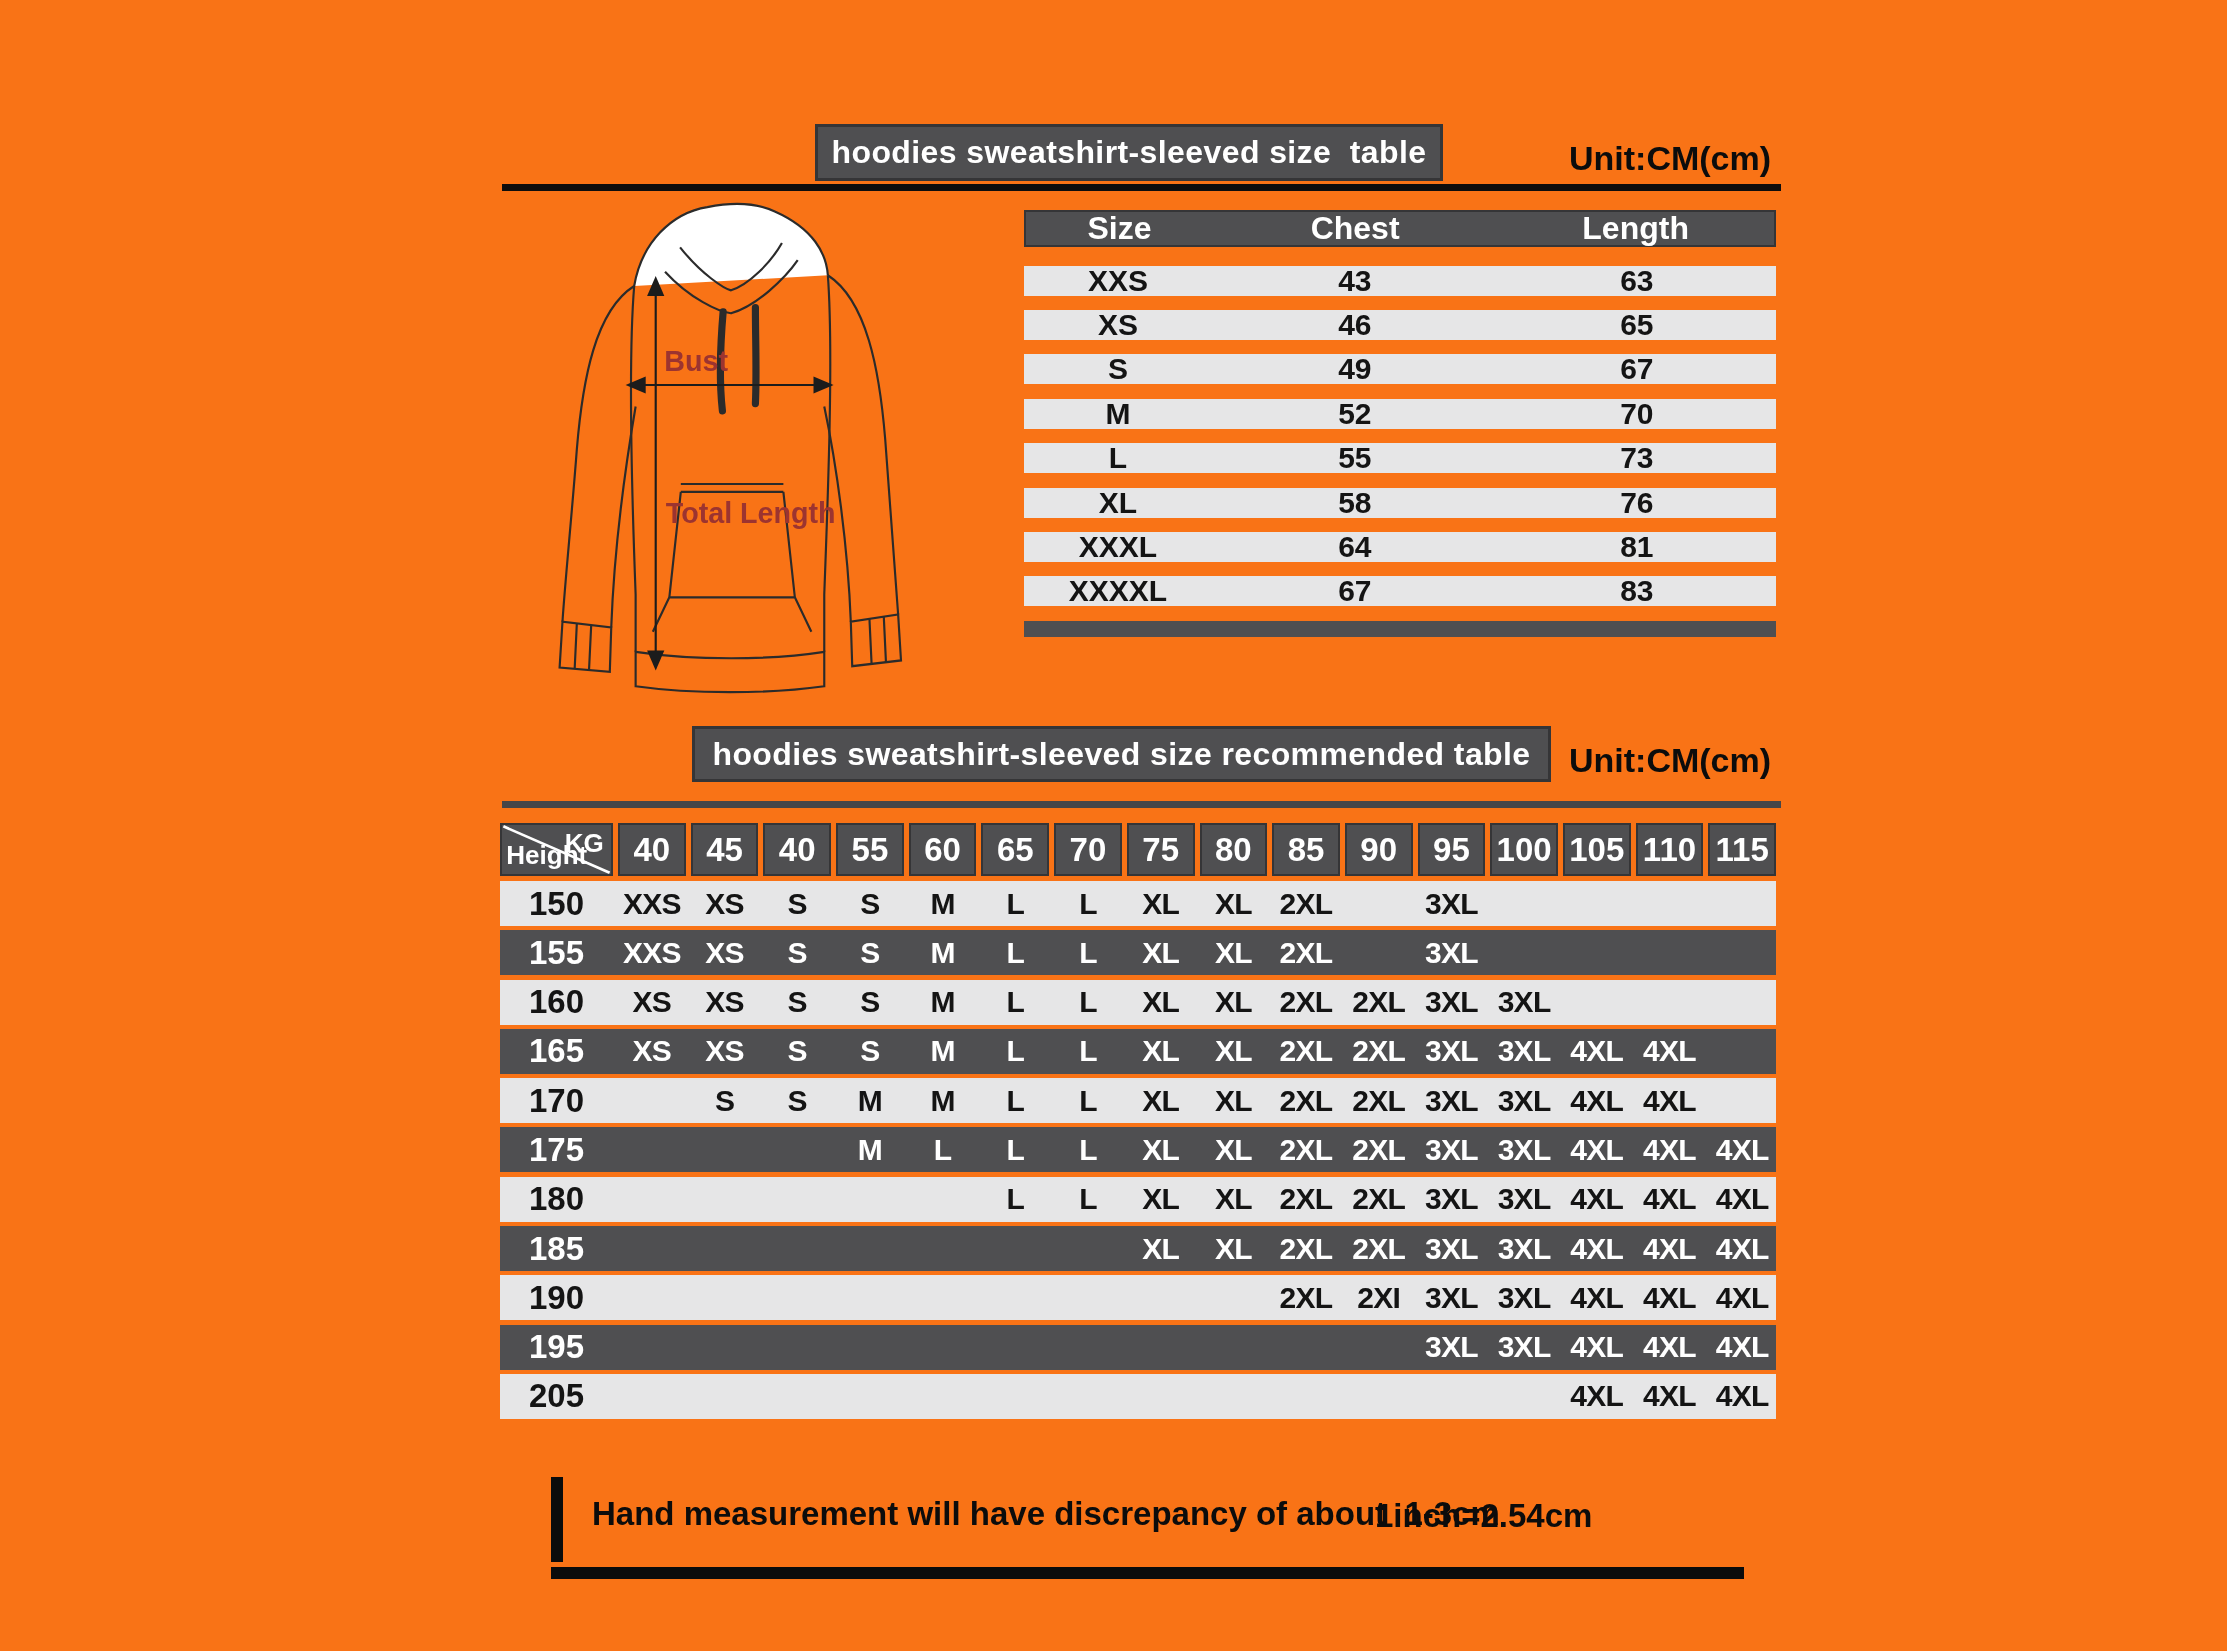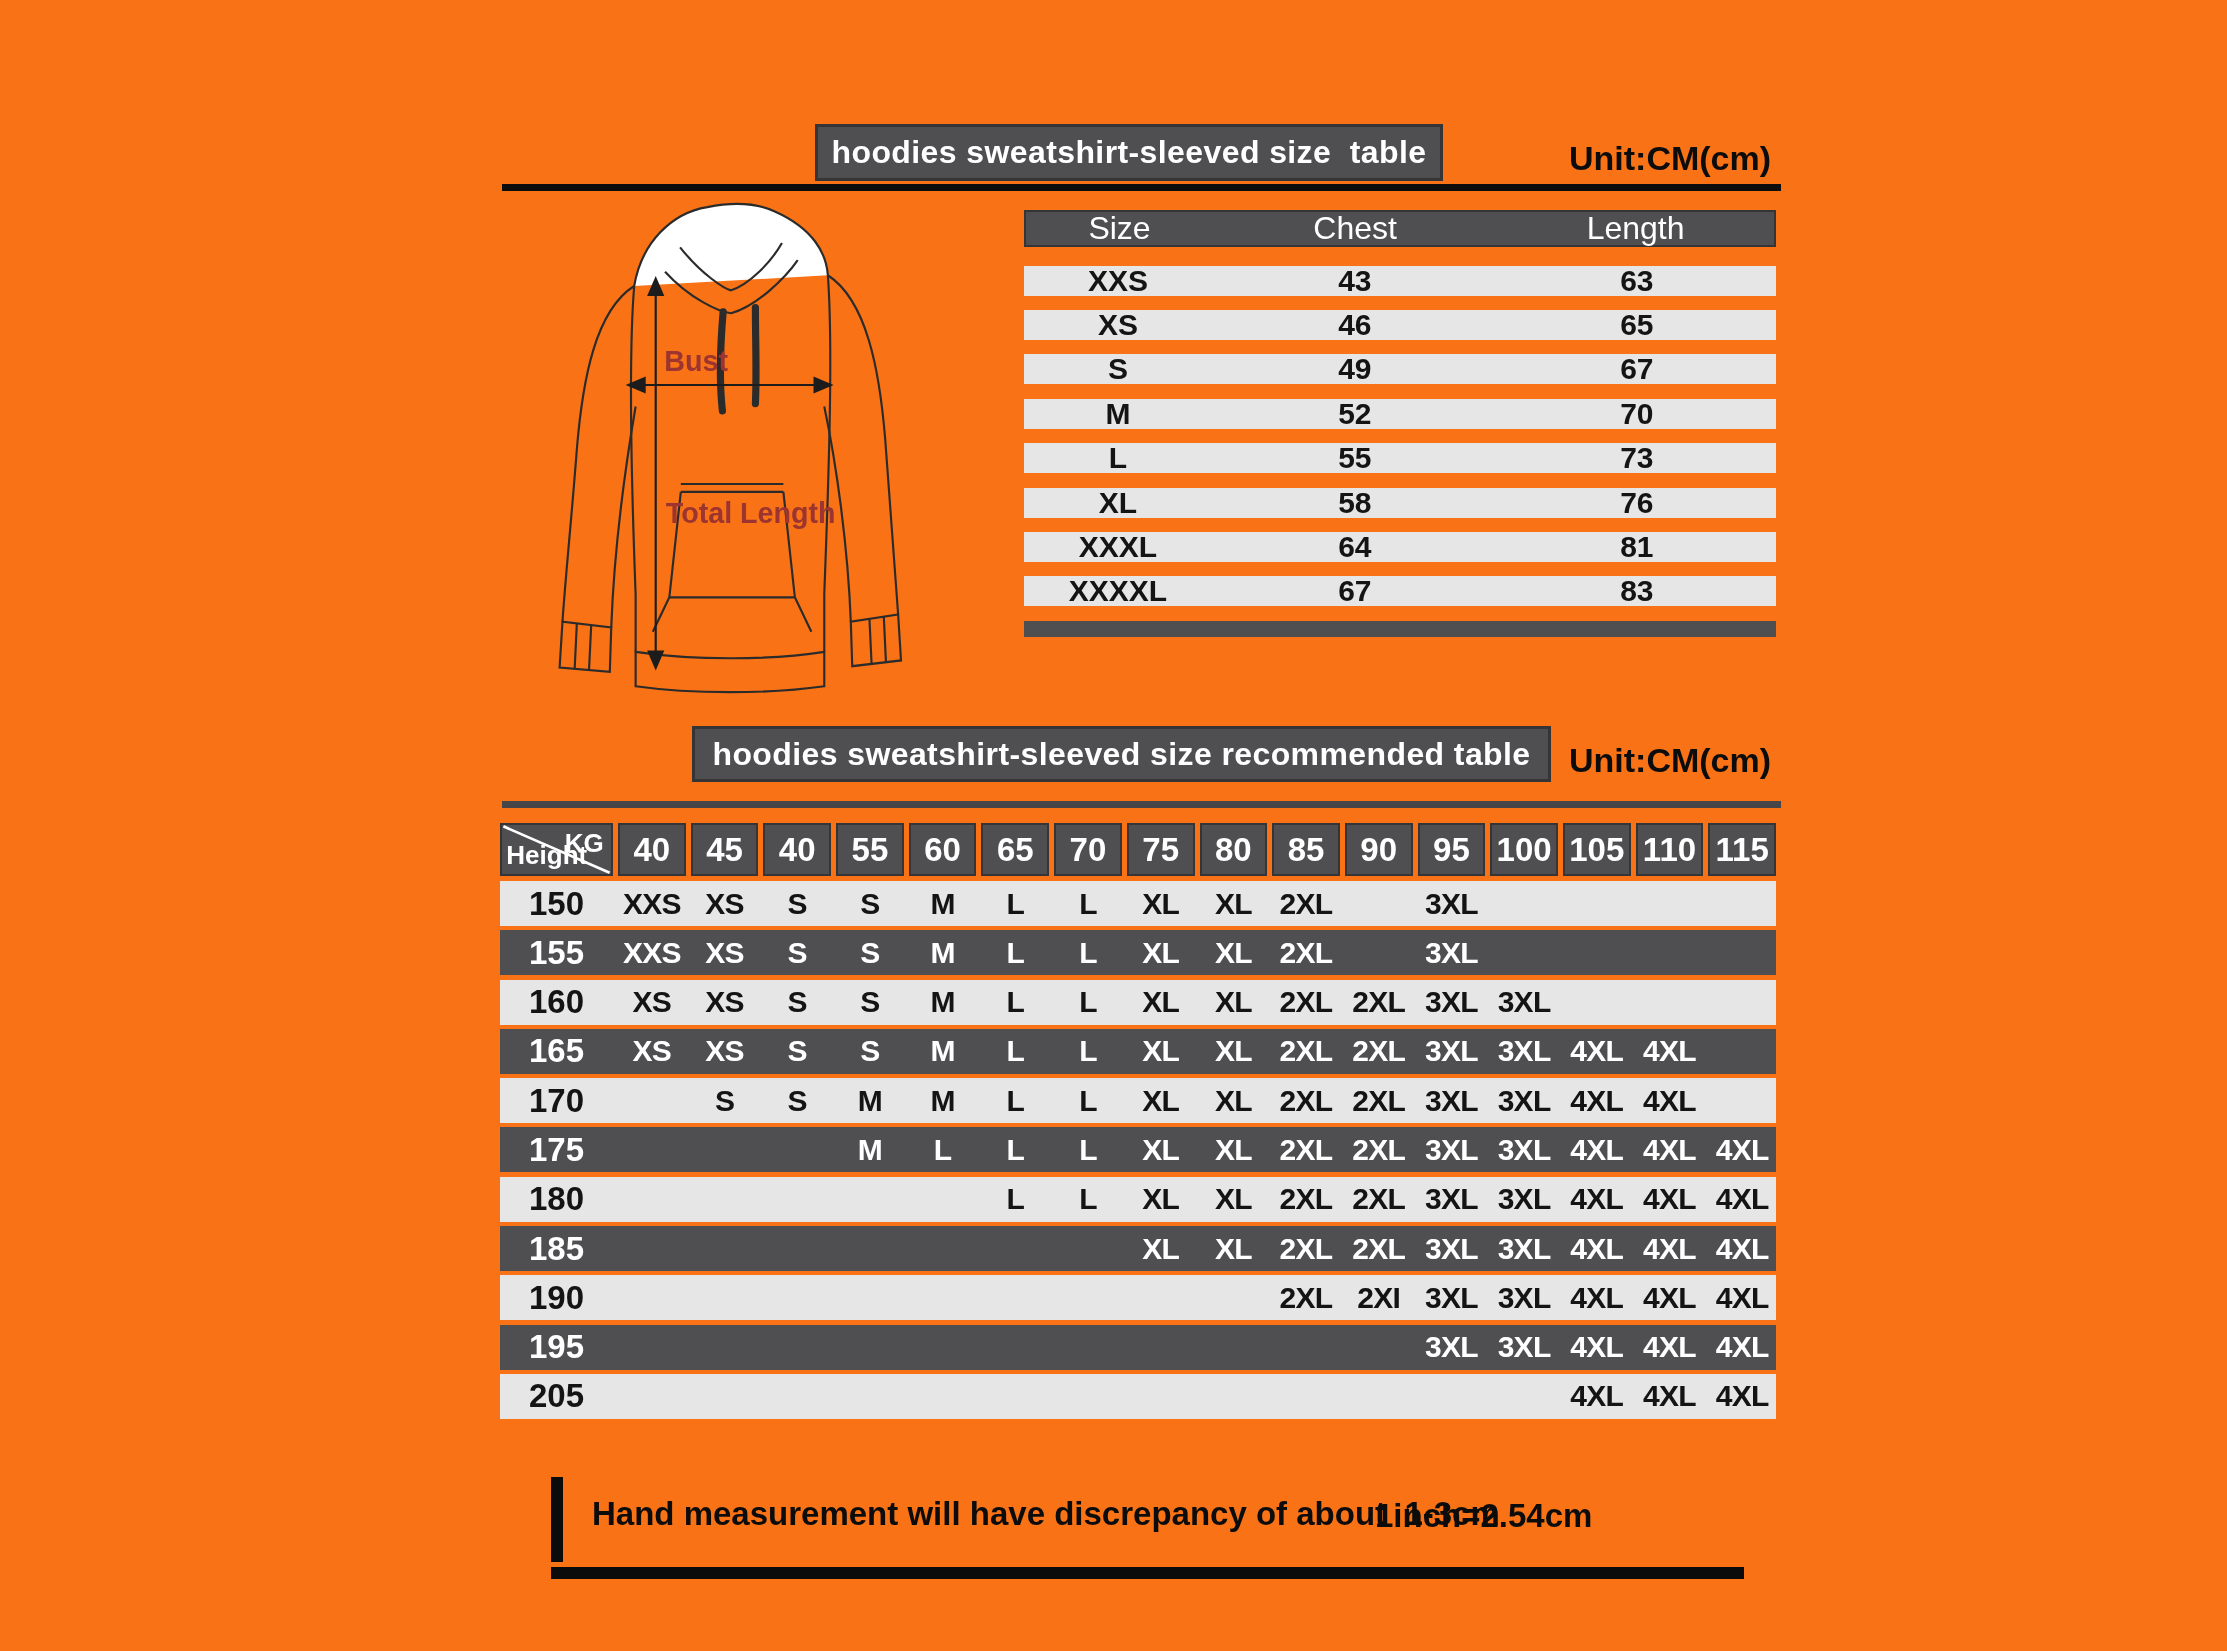--- a/index.html
+++ b/index.html
@@ -27,21 +27,21 @@
     position:absolute;font-weight:bold;font-size:34px;color:#0c0c0c;white-space:pre;
   }
   .unit.one{left:1569px;top:139px;}
   .unit.two{left:1569px;top:741px;}
   .rule{position:absolute;}
   .rule.one{left:502px;top:184px;width:1279px;height:6.5px;background:#0d0d0d;}
   .rule.two{left:502px;top:801px;width:1279px;height:7.2px;background:#464648;}
   
   .size-table{position:absolute;left:1024px;top:210px;width:752px;}
   .t1-header{display:flex;height:37px;background:var(--dark);border:2.2px solid var(--dark-border);
-    color:#fff;font-weight:normal;font-size:32px;align-items:center;}
+    color:#fff;font-weight:bold;font-size:32px;align-items:center;}
   .t1-header .c0,.t1-row .c0{width:25%;text-align:center;}
   .t1-header .c1,.t1-row .c1{width:38%;text-align:center;}
   .t1-header .c2,.t1-row .c2{width:37%;text-align:center;}
   .t1-row{display:flex;height:30px;background:var(--light);margin-top:14.4px;
     align-items:center;font-weight:bold;font-size:30px;}
   .t1-row:first-child{margin-top:18.7px;}
   .t1-footer{height:16px;background:var(--dark);margin-top:14.4px;}
   
   .rec-table{position:absolute;left:500px;top:823px;width:1276px;}
   .t2-header{display:flex;gap:5px;height:53px;}

